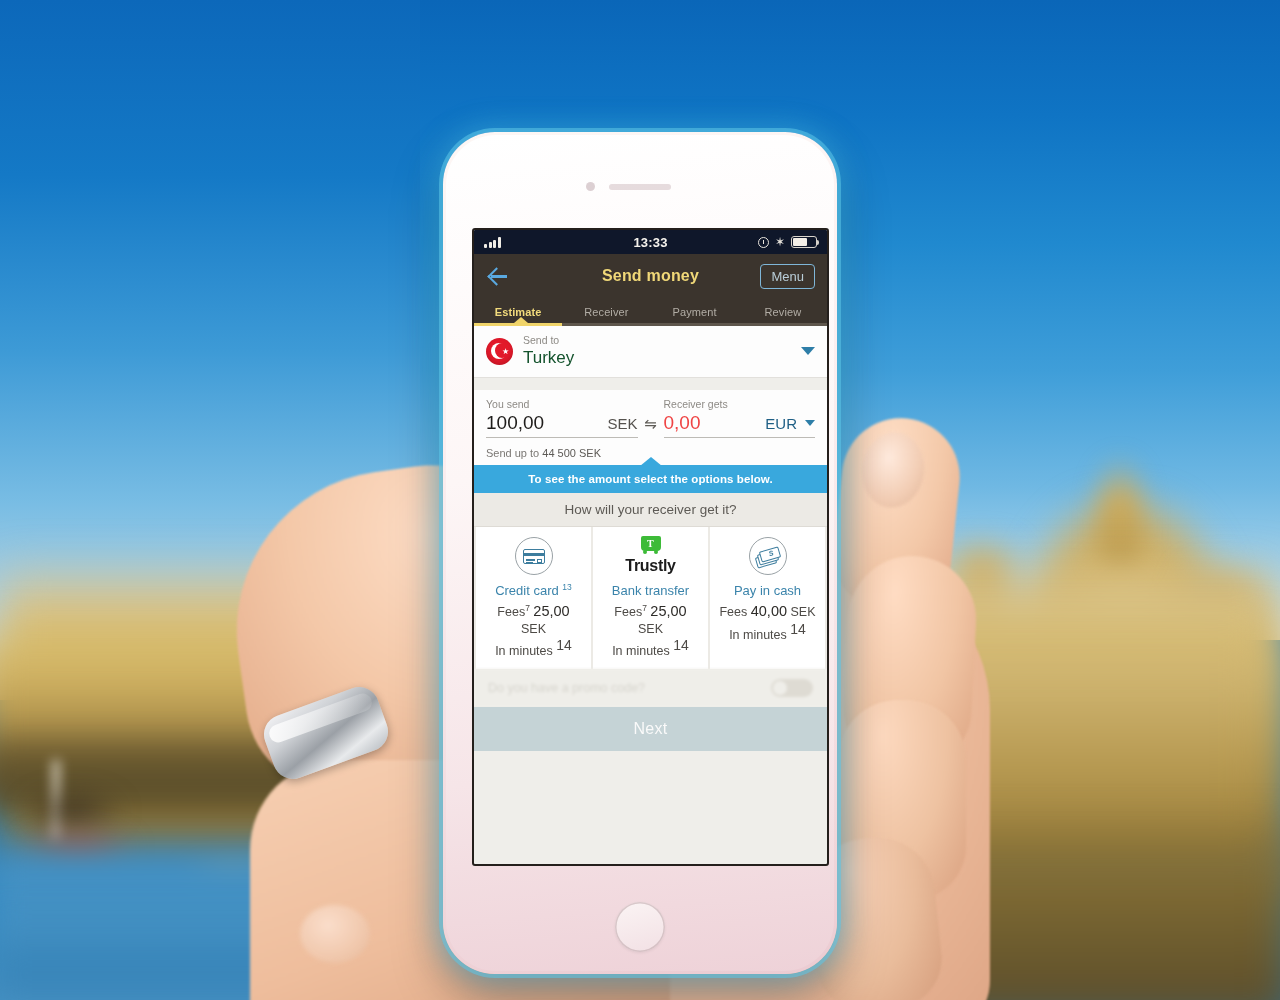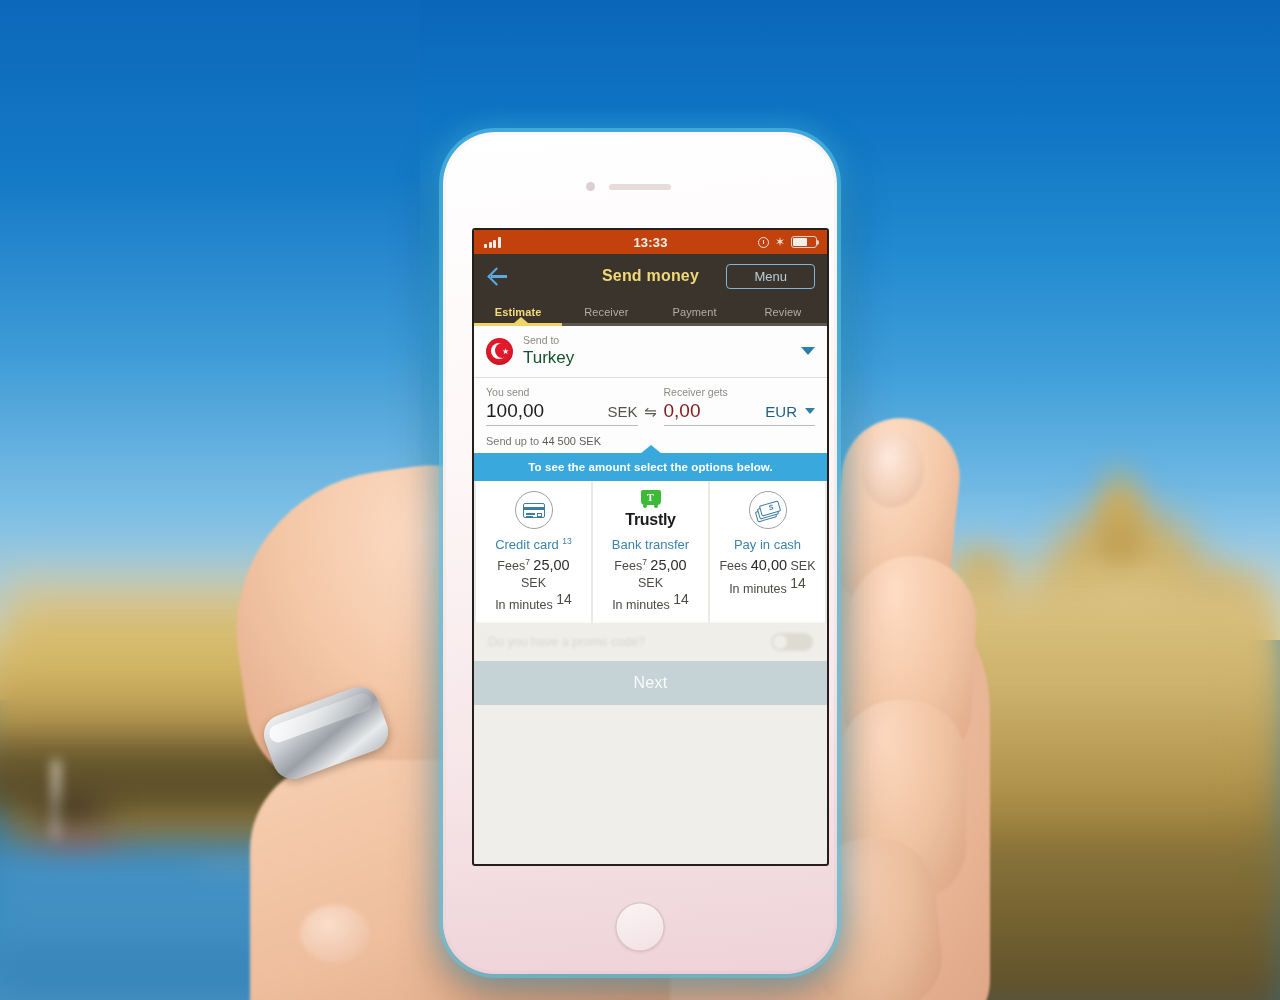--- a/index.html
+++ b/index.html
@@ -181,21 +181,21 @@
   .screen {
     position:absolute; left:29px; top:96px; width:357px; height:638px;
     background:#efeeea; overflow:hidden;
     border: 2px solid #241f1c;
     border-radius: 3px;
     z-index: 3;
   }
 
   
   .statusbar {
-    height:24px; background:#c2410c; display:flex; align-items:center;
+    height:24px; background:#0f172a; display:flex; align-items:center;
     padding:0 10px; color:#f2efe8; font-size:13px; position:relative;
   }
   .sb-left { display:flex; align-items:flex-end; gap:1.5px; height:11px; }
   .sb-left i { display:block; width:3px; background:#f0ede6; border-radius:1px; }
   .sb-left i:nth-child(1){height:4px}
   .sb-left i:nth-child(2){height:6px}
   .sb-left i:nth-child(3){height:8px}
   .sb-left i:nth-child(4){height:11px}
   .sb-time {
     position:absolute; left:0; right:0; text-align:center;
@@ -231,21 +231,21 @@
     content:""; position:absolute; left:5px; top:11px; width:16px; height:2.6px;
     background:#5aa9e0;
   }
   .nav-title {
     position:absolute; left:0; right:0; text-align:center;
     font-size:16px; font-weight:700; color:#f0d878; letter-spacing:.2px;
   }
   .menu-btn {
     margin-left:auto; z-index:2;
     border:1.4px solid #7fb6d8; border-radius:4px;
-    padding:4px 27px; font-size:13px; color:#b9cdd8; background:transparent;
+    padding:4px 10px; font-size:13px; color:#b9cdd8; background:transparent;
     cursor:pointer; font-family:inherit;
   }
 
   
   .tabs {
     height:28px; background:#3b342d; display:flex; align-items:center;
     position:relative;
   }
   .tab {
     flex:1; text-align:center; font-size:11px; color:#b2ada5; cursor:pointer;
@@ -287,30 +287,30 @@
   .sendto-txt .val { font-size:17px; color:#14532d; line-height:1.25; }
   .caret-dn {
     margin-left:auto; width:0;height:0;
     border-left:7px solid transparent;border-right:7px solid transparent;
     border-top:8px solid #2e7ea8; cursor:pointer;
   }
 
   
   .amounts {
     background:#fdfdfd; padding:8px 12px 6px 12px;
-    display:flex; align-items:flex-end; gap:0;
+    display:flex; align-items:flex-end; gap:0;margin-top:12px;
   }
   .amt-col { flex:1; min-width:0; }
   .amt-col .cap { font-size:10.5px; color:#8d8a85; margin-bottom:2px; }
   .amt-line {
     display:flex; align-items:baseline; gap:4px;
     border-bottom:1px solid #bdbbb6; padding-bottom:3px;
   }
   .amt-val { font-size:19px; color:#1f1d1b; flex:1; }
-  .amt-val.ph { color:#7f1d1d; }
+  .amt-val.ph { color:#ef4444; }
   .amt-cur { font-size:15px; color:#55524e; }
   .amt-cur.blue { color:#1f5f85; }
   .swap {
     width:26px; align-self:flex-end; text-align:center; padding-bottom:5px;
     color:#5f5c57; font-size:15px; cursor:pointer;
   }
   .cur-caret {
     width:0;height:0; align-self:center; margin-left:4px;
     border-left:5px solid transparent;border-right:5px solid transparent;
     border-top:6px solid #2e7ea8;
@@ -583,20 +583,21 @@
       <span>Send up to</span>
       <b>44 500</b>
       <b>SEK</b>
     </div>
 
     <div class="bannerwrap">
       <div class="banner-notch"></div>
       <div class="banner">To see the amount select the options below.</div>
     </div>
 
+    <div class="sec-head">How will your receiver get it?</div>
 
     <div class="pay-row">
 
       <div class="pay-card">
         <div class="pay-ico-circ">
           <div class="cc">
               <div class="ln"></div>
               <div class="ln2"></div>
               <div class="chip"></div>
             </div>

